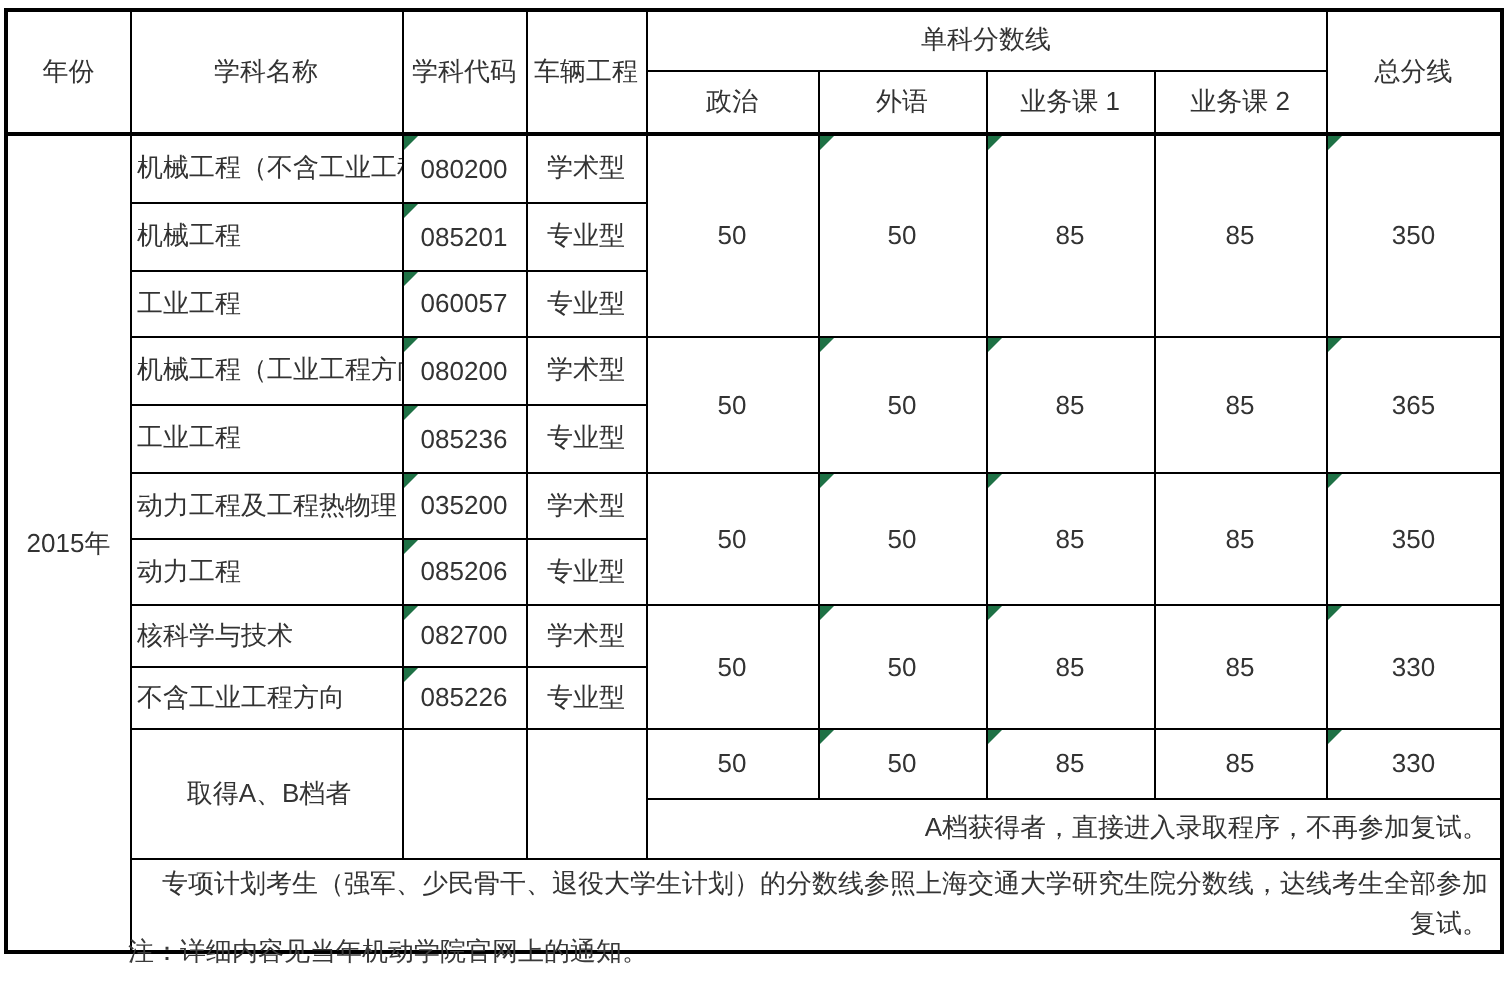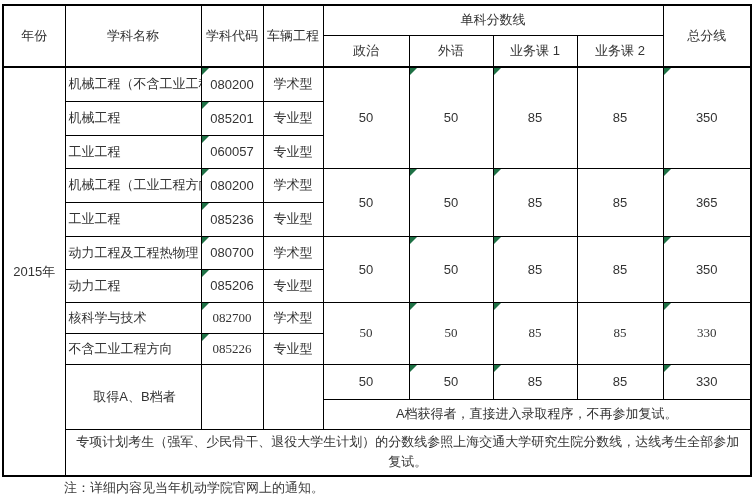--- a/index.html
+++ b/index.html
@@ -39,50 +39,50 @@
     background: #ffffff;
   }
   .score-table .bb2 { border-bottom-width: 2px; }
   .score-table td.name {
     text-align: left;
     padding-left: 3px;
     white-space: nowrap;
     overflow: hidden;
   }
   .score-table td.note {
-    text-align: center;
+    text-align: right;
     padding: 2px 6px;
     line-height: 1.6;
   }
   .score-table td.ab {
     text-align: center;
     padding-left: 3px;
   }
   i.tri {
     position: absolute;
     top: 0;
     left: 0;
     width: 0;
     height: 0;
     border-top: 7px solid #1e7145;
     border-right: 7px solid transparent;
   }
   .footnote {
     position: absolute;
     left: 64px;
-    top: 479px;
+    top: 467px;
     font-size: 13px;
     color: #3a3a3a;
     white-space: nowrap;
   }
   tr.h1 { height: 30px; }
   tr.h2 { height: 32px; }
   tr.r34 { height: 34px; }
   tr.r33 { height: 33px; }
-  tr.r31 { height: 31px; font-family: Liberation Serif, serif; }
+  tr.r31 { height: 31px; }
   tr.r35 { height: 35px; }
   tr.r30 { height: 30px; }
   tr.r44 { height: 44px; }
 </style>
 </head>
 <body>
 
 <div class="sheet">
 
   <table class="score-table">
@@ -145,21 +145,21 @@
         <td rowspan="2">85</td>
         <td rowspan="2"><i class="tri"></i><span>365</span></td>
       </tr>
       <tr class="r34">
         <td class="name">工业工程</td>
         <td><i class="tri"></i><span>085236</span></td>
         <td>专业型</td>
       </tr>
       <tr class="r33">
         <td class="name">动力工程及工程热物理</td>
-        <td><i class="tri"></i><span>080700</span></td>
+        <td><i class="tri"></i><span>035200</span></td>
         <td>学术型</td>
         <td rowspan="2">50</td>
         <td rowspan="2"><i class="tri"></i><span>50</span></td>
         <td rowspan="2"><i class="tri"></i><span>85</span></td>
         <td rowspan="2">85</td>
         <td rowspan="2"><i class="tri"></i><span>350</span></td>
       </tr>
       <tr class="r33">
         <td class="name">动力工程</td>
         <td><i class="tri"></i><span>085206</span></td>

